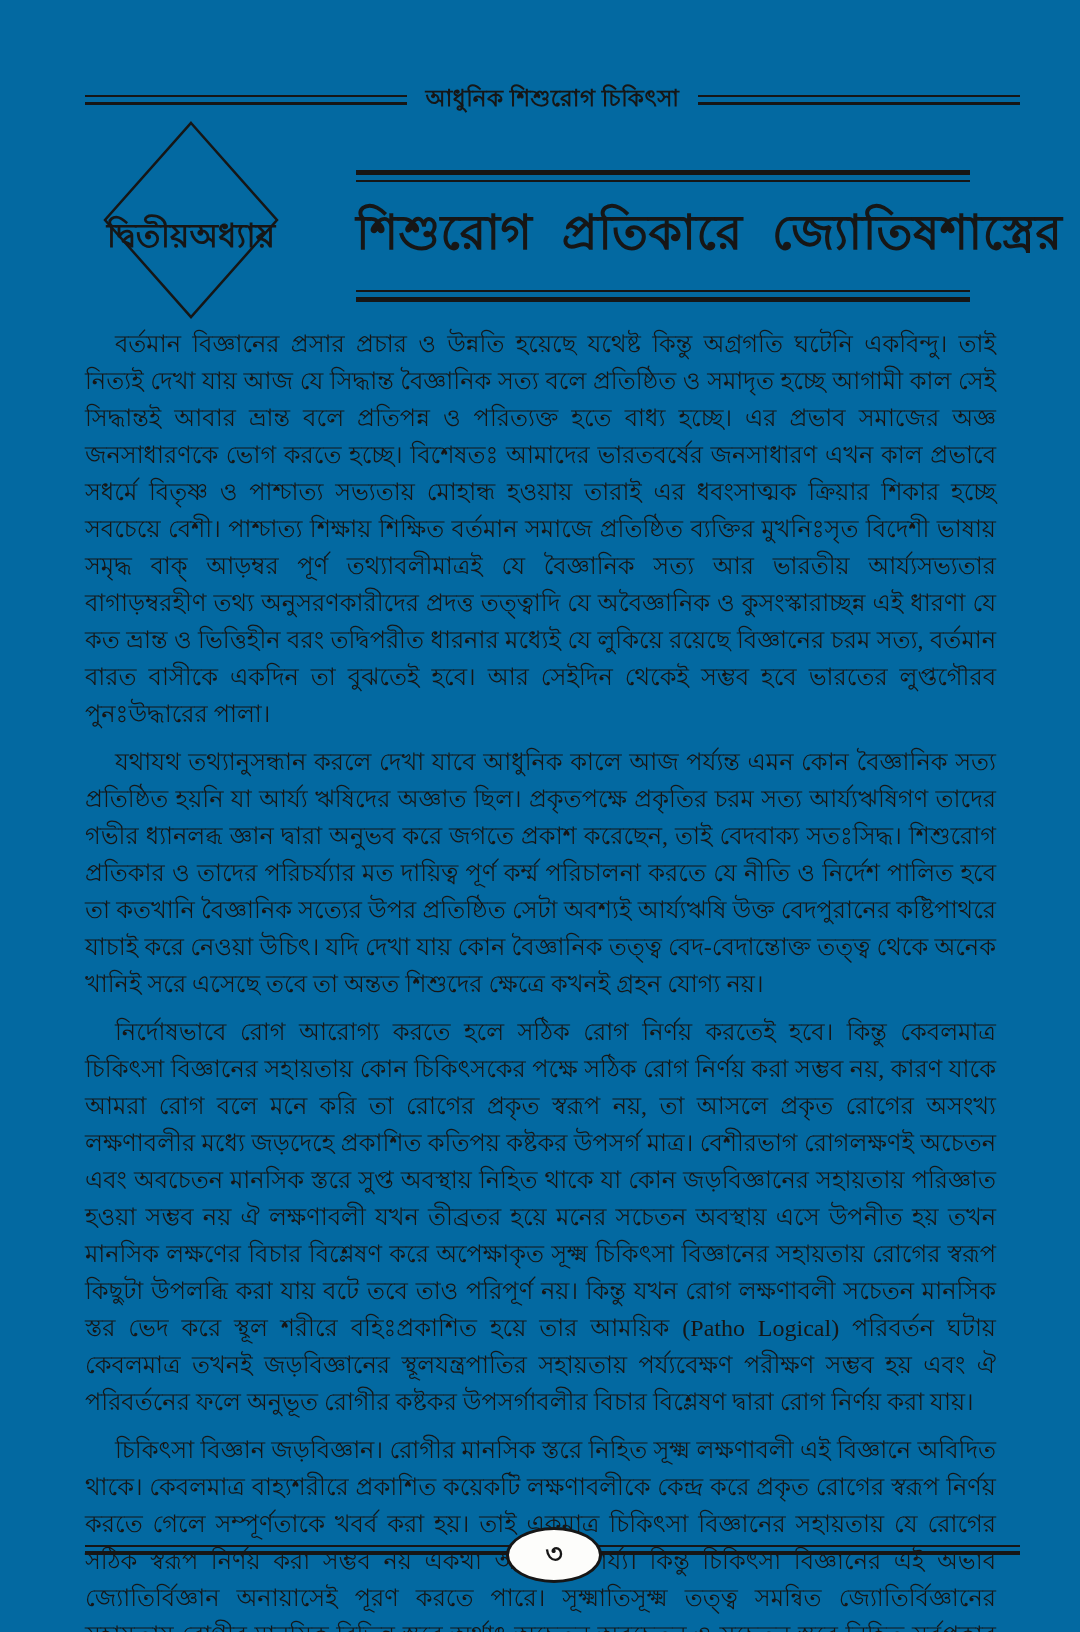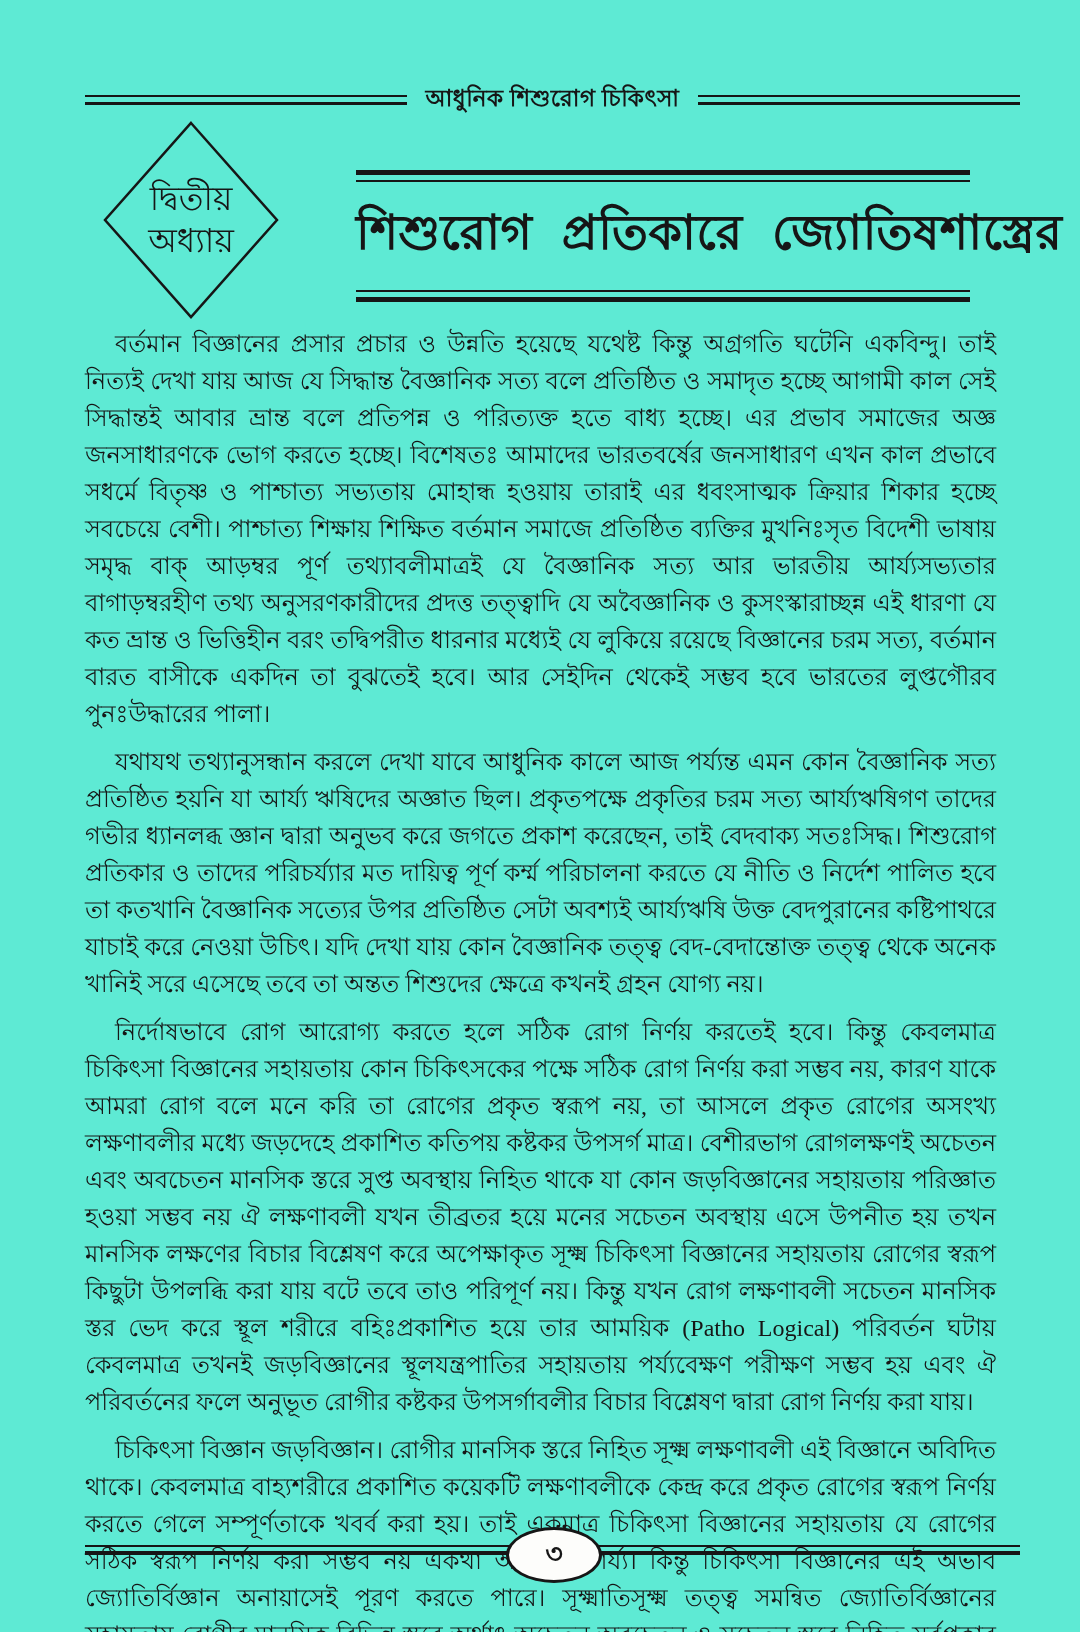--- a/index.html
+++ b/index.html
@@ -1,40 +1,40 @@
 <!DOCTYPE html>
 <html><head>
 <meta charset="utf-8">
 <style>
   html,body{margin:0;padding:0;}
   .page{
     position:relative;
     width:1080px;height:1632px;
-    background:#5eead4;
+    background:#0369a1;
     color:#161616;
     font-family:"Liberation Serif","DejaVu Serif",serif;
     overflow:hidden;
   }
   
   .runhead{
     position:absolute;left:85px;top:80px;width:935px;
     display:flex;align-items:center;gap:12px;
   }
   .rh-rule{flex:1;height:5px;border-top:2px solid #161616;border-bottom:3px solid #161616;}
   .rh-text{
     font-size:23px;font-weight:bold;white-space:nowrap;
     padding:0 6px;letter-spacing:.5px;
   }
   
   .diamond-wrap{position:absolute;left:102px;top:120px;width:178px;height:200px;}
   .diamond-wrap svg{position:absolute;left:0;top:0;}
   .diamond-label{
-    position:absolute;left:0;top:0;width:100%;height:100%;
-    display:flex;flex-direction:column;align-items:center;justify-content:center;
-    font-size:33px;font-weight:normal;line-height:1.28;text-align:center;
+    position:absolute;left:0;top:16px;width:100%;height:100%;
+    display:flex;flex-direction:row;align-items:center;justify-content:center;
+    font-size:33px;font-weight:bold;line-height:1.28;text-align:center;
   }
   
   .title-banner{position:absolute;left:356px;top:170px;width:614px;}
   .tb-rule-top{height:5px;border-top:5px solid #161616;border-bottom:2px solid #161616;}
   .tb-rule-bottom{height:5px;border-top:2px solid #161616;border-bottom:5px solid #161616;}
   .tb-title{
     text-align:center;font-size:48px;font-weight:bold;
     padding:14px 0 15px 0;white-space:nowrap;letter-spacing:.5px;font-family:Liberation Mono, monospace;
   }
   

